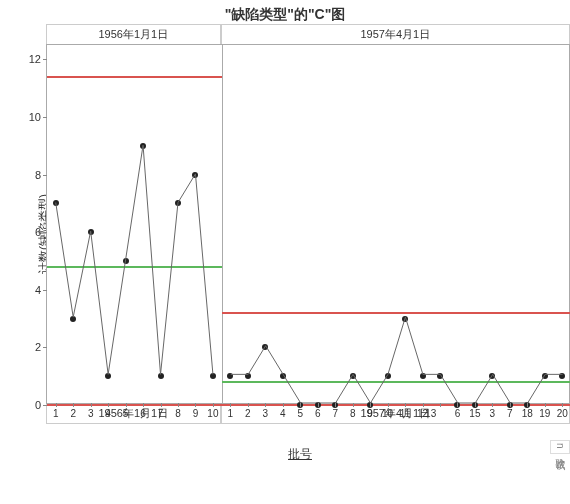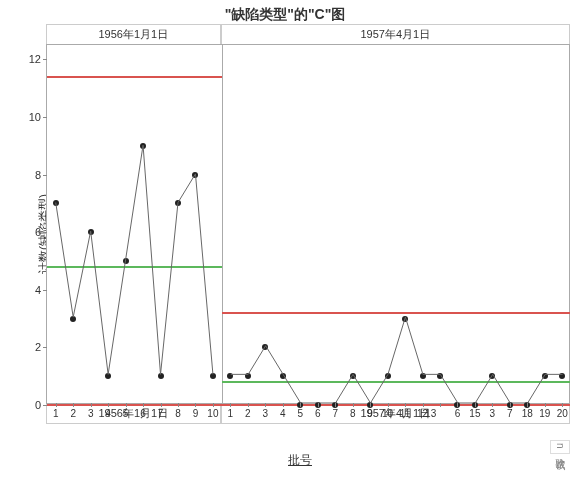--- a/index.html
+++ b/index.html
@@ -2,21 +2,21 @@
 <html><head>
 <meta charset="utf-8">
 <style>
   * { margin: 0; padding: 0; box-sizing: border-box; }
   body { font-family: Arial, "Microsoft YaHei", sans-serif; font-size: 12px; color: #333; background: #fff; width: 570px; }
   .chart-container { width: 570px; height: 504px; position: relative; }
   .title { text-align: center; font-weight: bold; font-size: 14px; padding-top: 6px; }
   .subtitle { text-align: center; font-size: 12px; padding-top: 2px; padding-bottom: 4px; }
   .plot-area { position: relative; width: 540px; height: 420px; margin-left: 30px; }
   .y-axis-label { position: absolute; left: -26px; top: 50%; transform: translateY(-50%) rotate(-90deg); transform-origin: center; font-size: 12px; white-space: nowrap; }
-  .x-axis-label { text-align: center; font-size: 12px; margin-top: 8px; padding-left: 30px; text-decoration: underline; }
+  .x-axis-label { text-align: center; font-size: 12px; margin-top: 2px; padding-left: 30px; text-decoration: underline; }
   .panel-header { display: flex; height: 20px; margin-left: 16px; }
   .panel-header div { flex: 0 0 auto; border: 1px solid #ccc; border-bottom: none; text-align: center; font-size: 11px; line-height: 18px; background: #fff; }
   .panel-footer { display: flex; height: 20px; margin-left: 16px; }
   .panel-footer div { flex: 0 0 auto; border: 1px solid #ccc; border-top: none; text-align: center; font-size: 11px; line-height: 18px; background: #fff; }
   .plot-box { border: 1px solid #aaa; background: #fff; position: relative; margin-left: 16px; }
   .panel { position: absolute; top: 0; bottom: 0; }
   .divider { position: absolute; top: 0; bottom: 0; width: 1px; background: #aaa; }
   .y-tick { position: absolute; right: 100%; padding-right: 6px; font-size: 11px; transform: translateY(-50%); }
   .y-tick-line { position: absolute; left: -4px; width: 4px; height: 1px; background: #888; }
   .x-tick { position: absolute; bottom: -16px; font-size: 10px; transform: translateX(-50%); }

